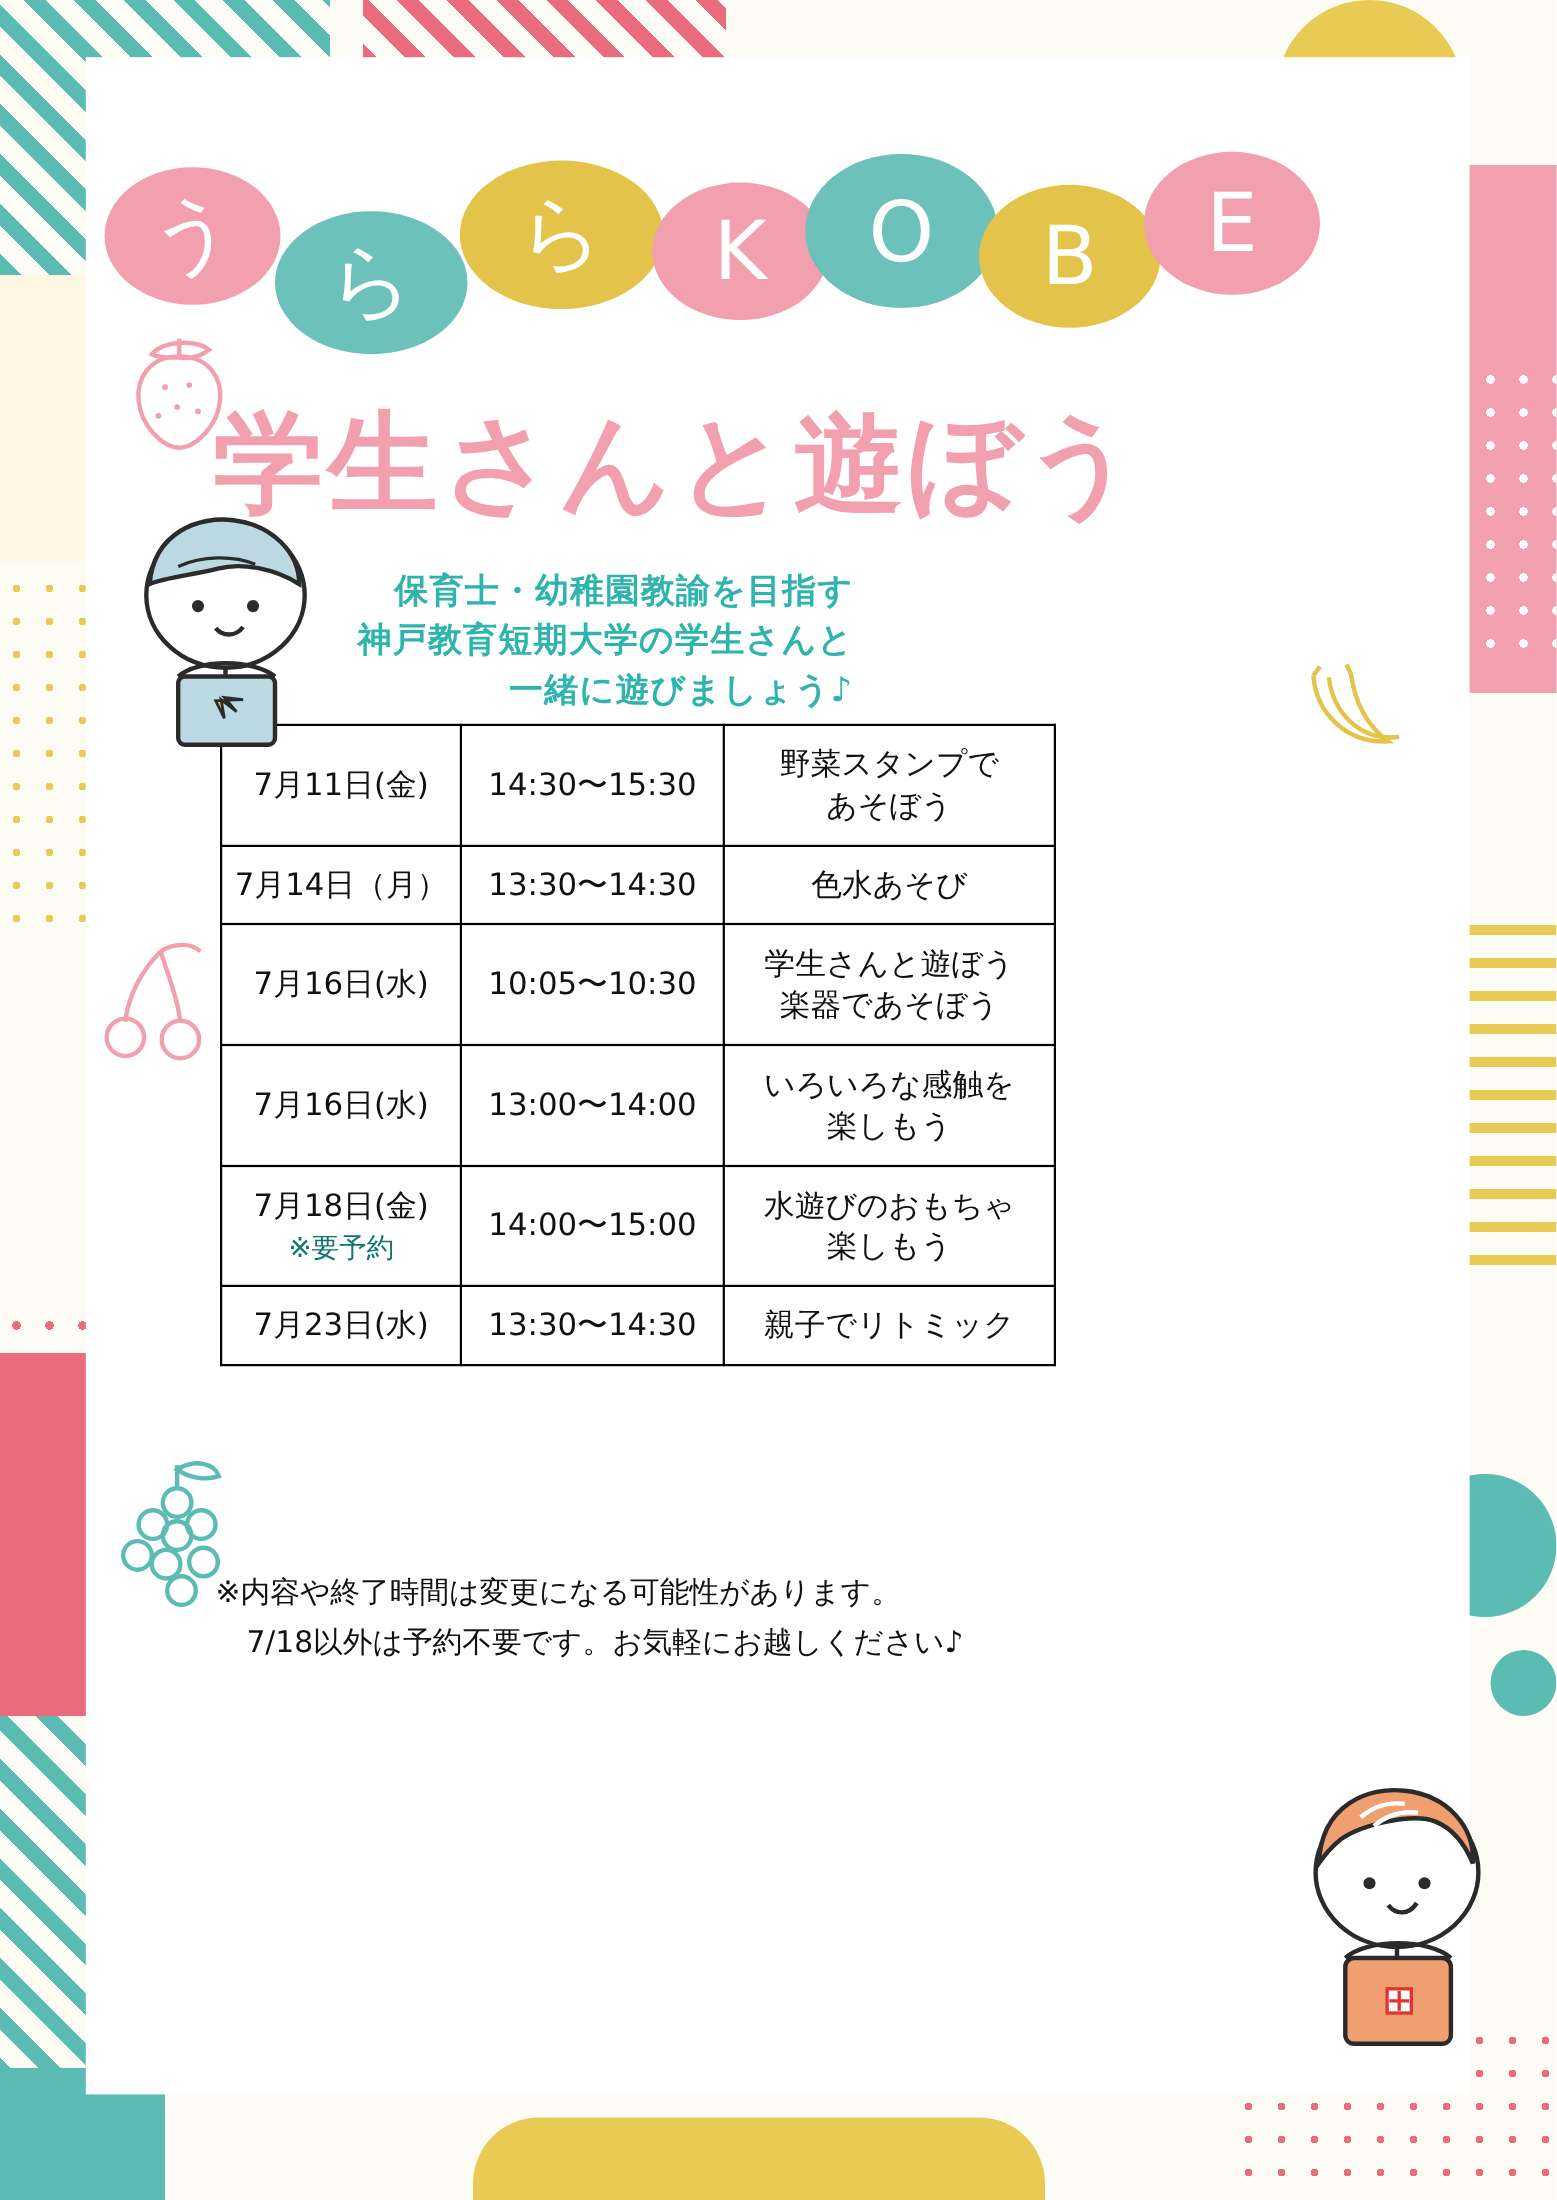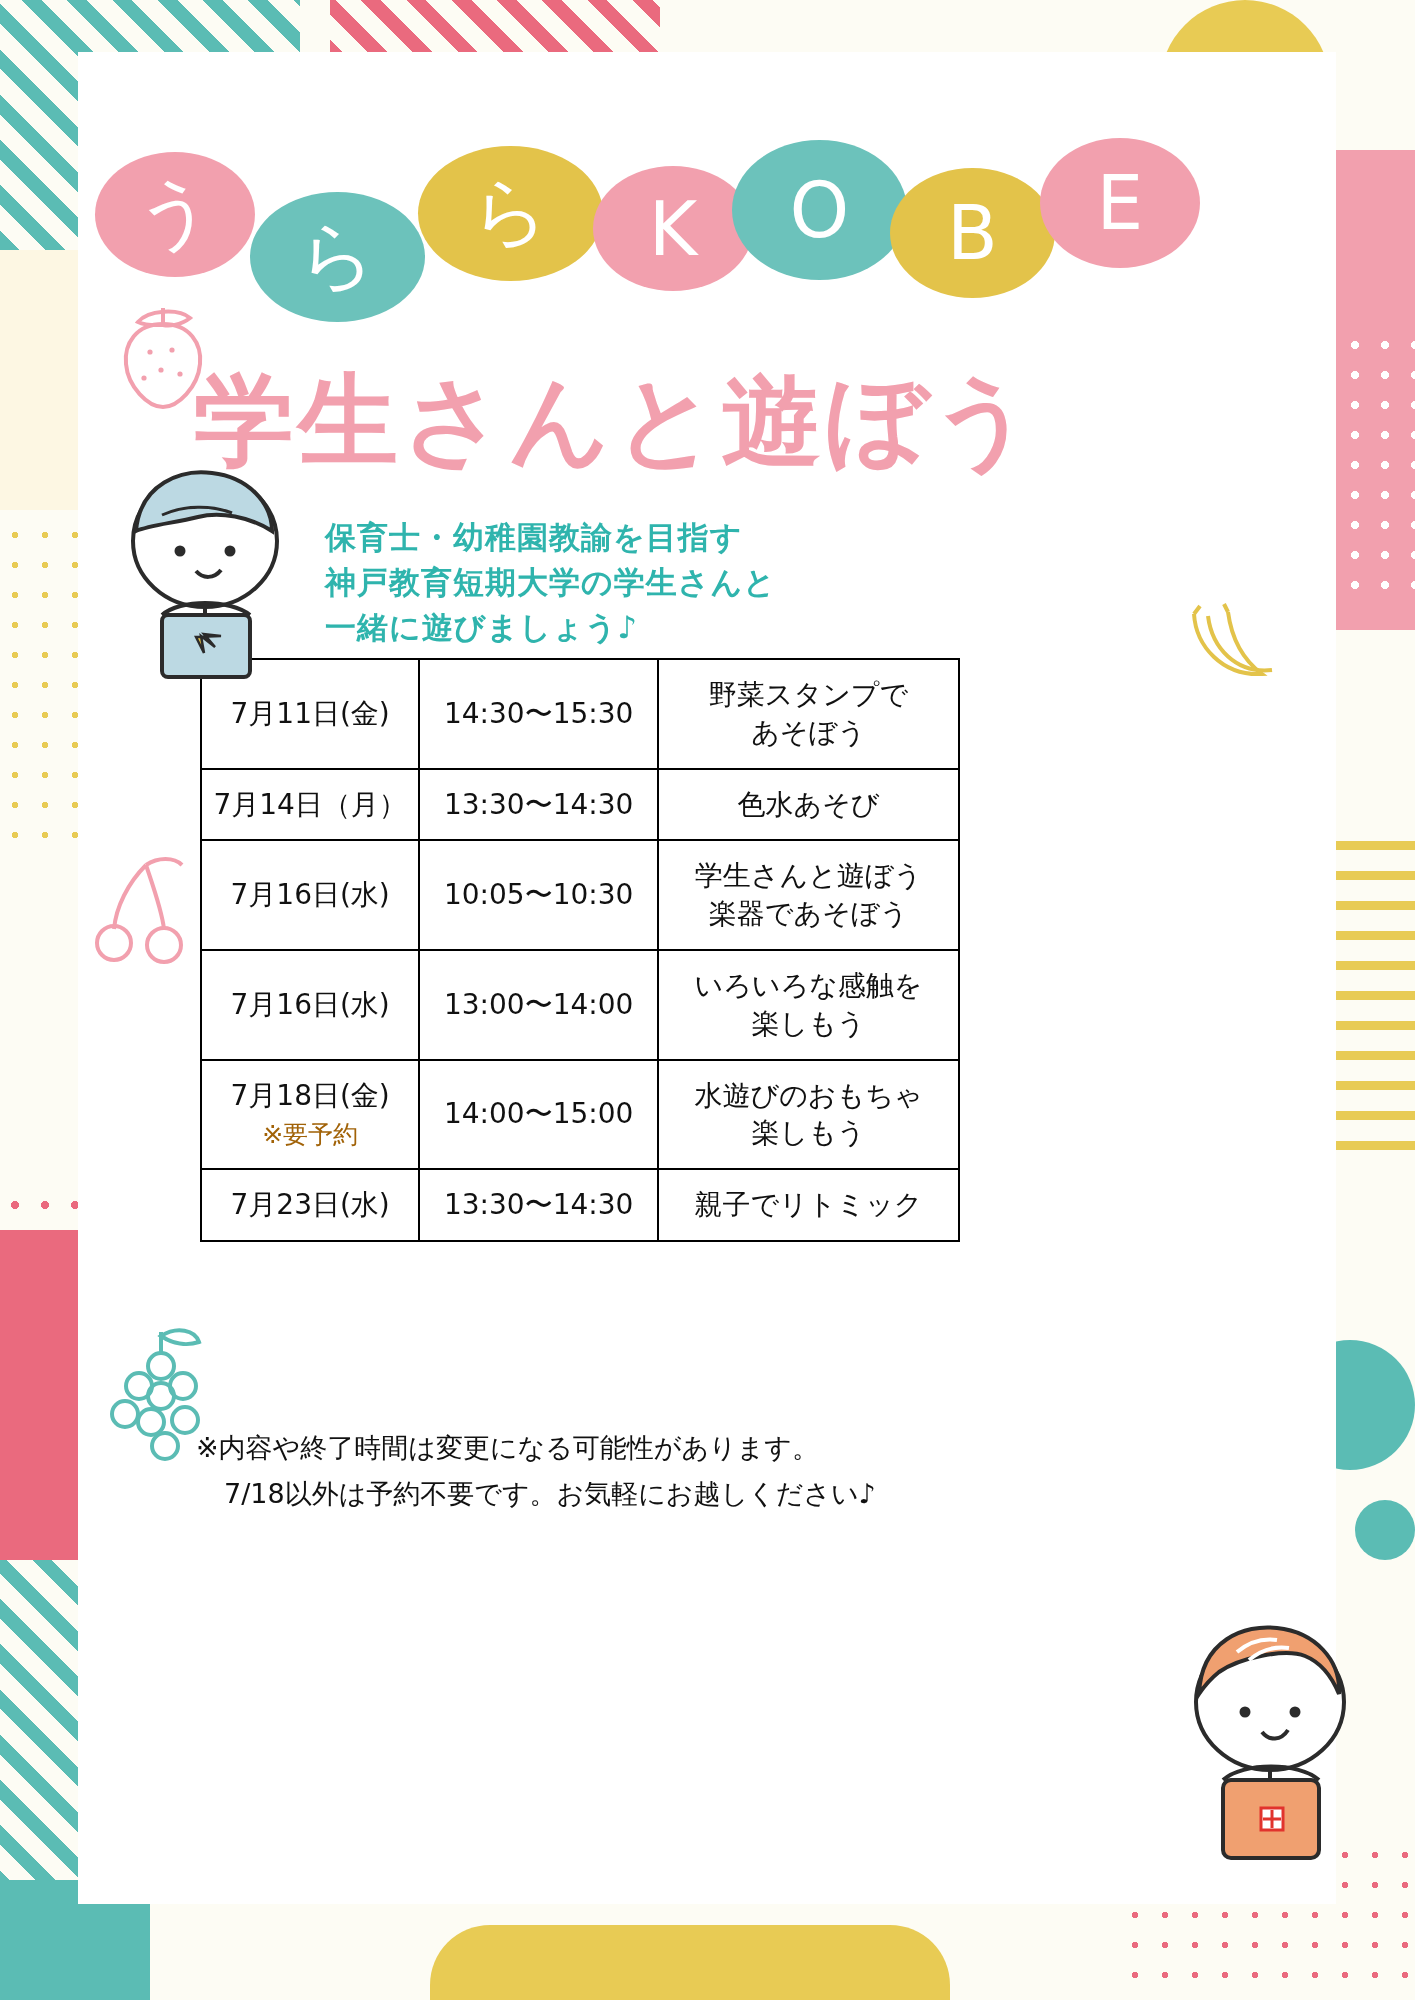--- a/index.html
+++ b/index.html
@@ -101,39 +101,40 @@
       0 -5px 0 #fff, 0 5px 0 #fff, -5px 0 0 #fff, 5px 0 0 #fff;
     white-space:nowrap;
     margin-left:24px;
   }
 
   
   .lead{
     position:absolute;left:325px;top:515px;z-index:9;
     font-size:31px;font-weight:bold;color:#2fb4ad;line-height:1.45;
     letter-spacing:1px;
+    text-align:right;
   }
 
   
   .tbl{
     position:absolute;left:200px;top:658px;width:760px;z-index:9;
     border-collapse:collapse;
   }
   .tbl td{
     border:2px solid #000;
     text-align:center;
     color:#111;
     font-size:28px;
     padding:16px 6px;
     line-height:1.35;
   }
   .col-date{width:215px;border-radius:27px;}
   .col-time{width:235px;}
   .col-title{width:310px;}
-  .note-red{color:#a16207;display:block;font-size:25px;margin-top:4px;}
+  .note-red{color:#0f766e;display:block;font-size:25px;margin-top:4px;}
 
   
   .foot{
     position:absolute;left:196px;top:1425px;z-index:9;
     font-size:27px;color:#111;line-height:1.7;
   }
   .foot .l2{margin-left:28px;}
 
   
   .ill{position:absolute;z-index:10;}

